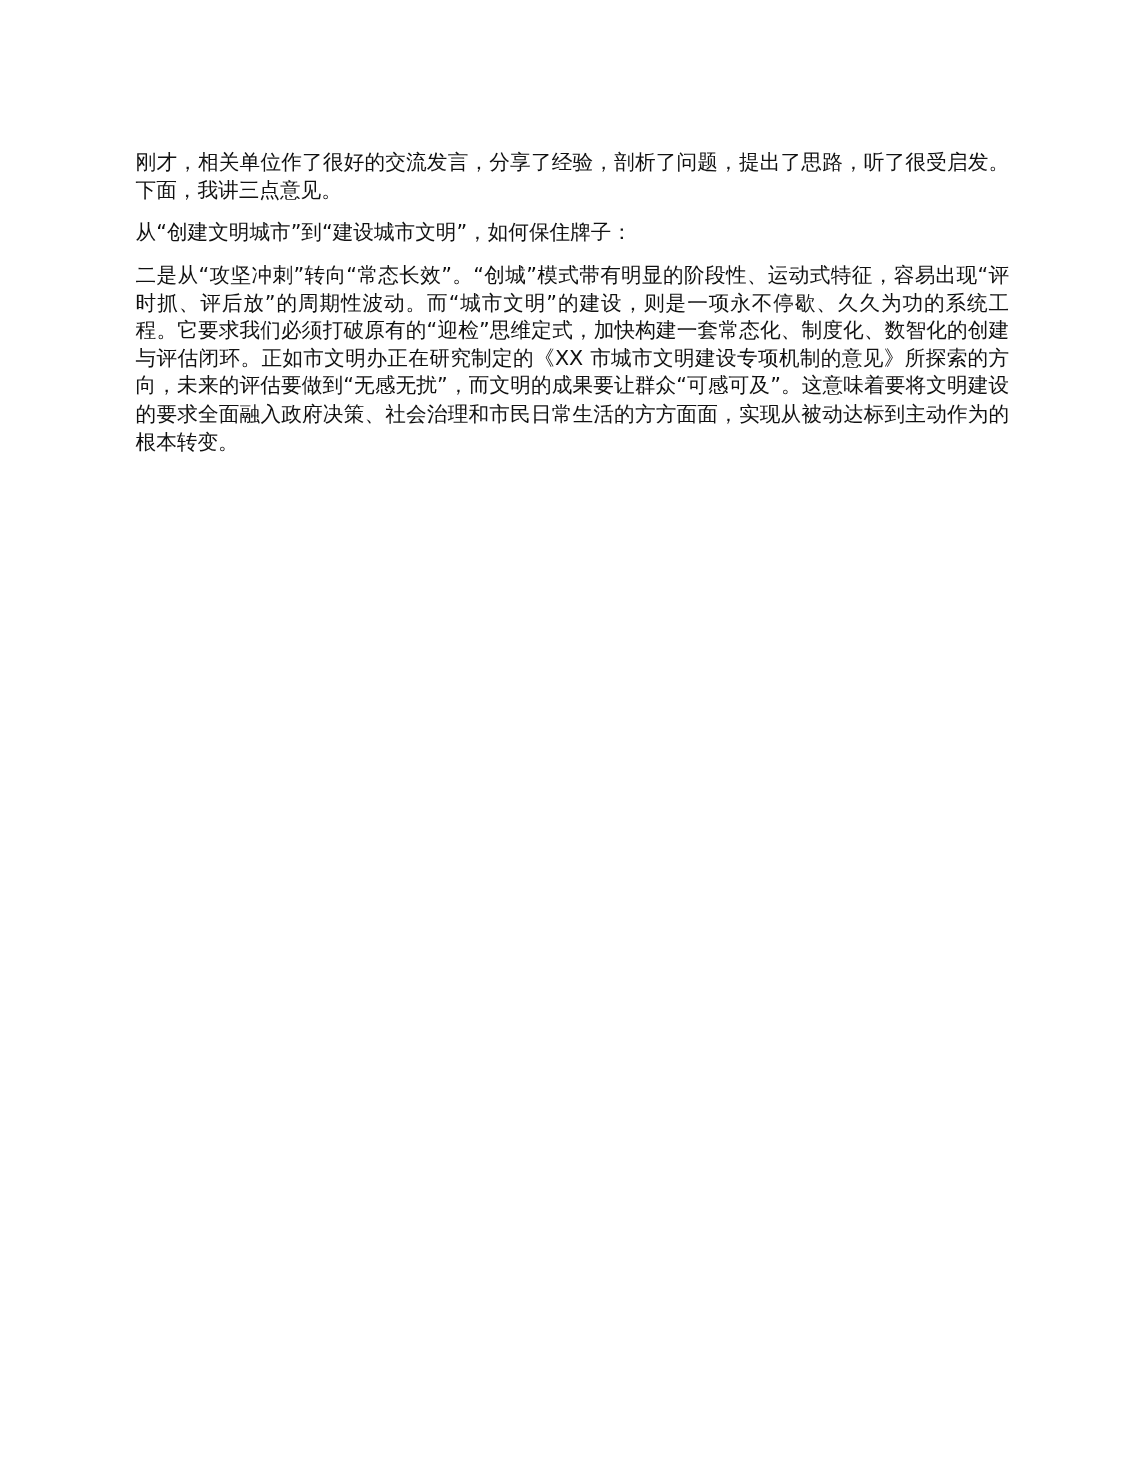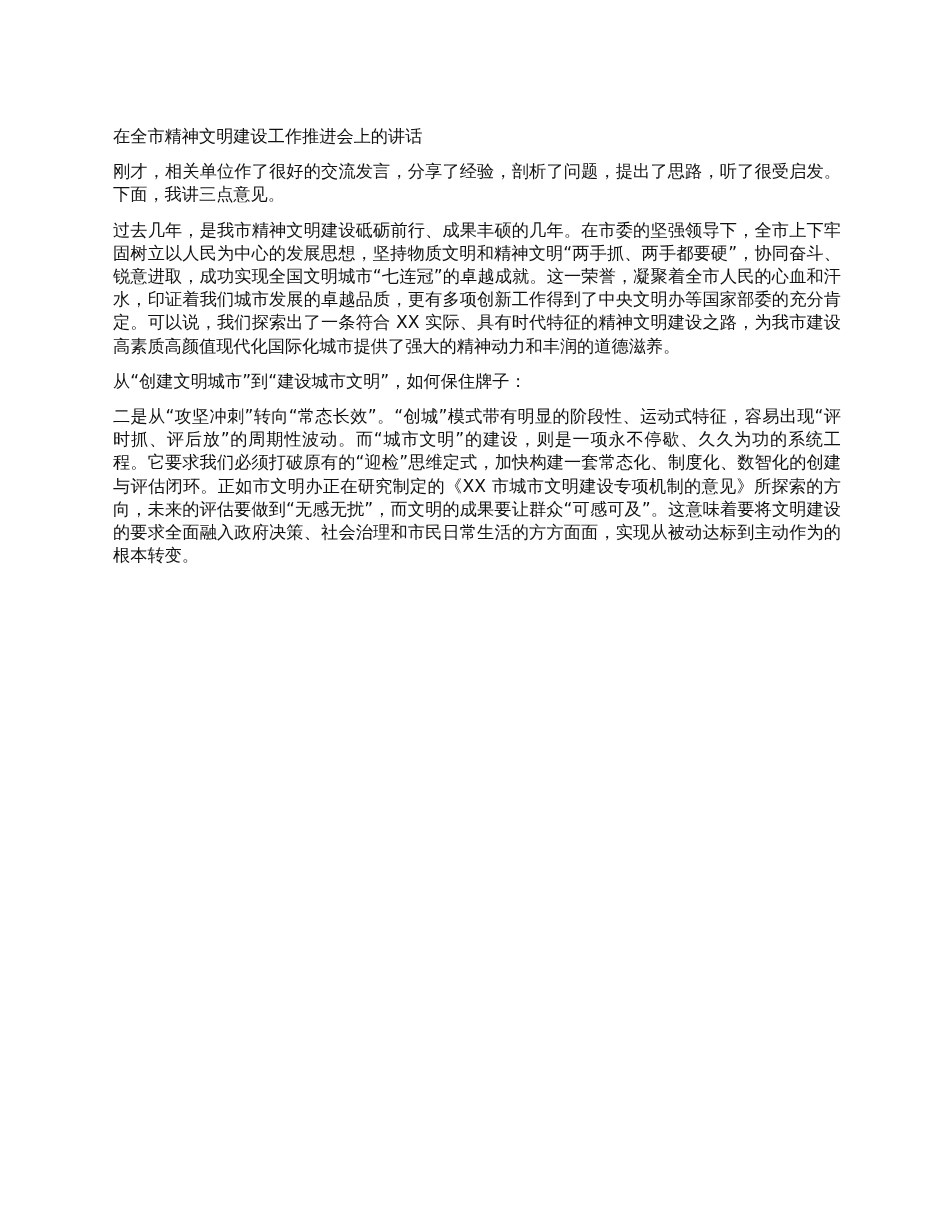--- a/index.html
+++ b/index.html
@@ -29,18 +29,16 @@
     margin: 0 0 12px 0;
     padding: 0;
     word-break: break-all;
   }
   .page p.title { margin-bottom: 12px; }
 </style>
 </head>
 <body>
 
 <div class="page">
-  <p class="title">在全市精神文明建设工作推进会上的讲话</p>
   <p>刚才，相关单位作了很好的交流发言，分享了经验，剖析了问题，提出了思路，听了很受启发。下面，我讲三点意见。</p>
-  <p>过去几年，是我市精神文明建设砥砺前行、成果丰硕的几年。在市委的坚强领导下，全市上下牢固树立以人民为中心的发展思想，坚持物质文明和精神文明“两手抓、两手都要硬”，协同奋斗、锐意进取，成功实现全国文明城市“七连冠”的卓越成就。这一荣誉，凝聚着全市人民的心血和汗水，印证着我们城市发展的卓越品质，更有多项创新工作得到了中央文明办等国家部委的充分肯定。可以说，我们探索出了一条符合 XX 实际、具有时代特征的精神文明建设之路，为我市建设高素质高颜值现代化国际化城市提供了强大的精神动力和丰润的道德滋养。</p>
   <p>从“创建文明城市”到“建设城市文明”，如何保住牌子：</p>
   <p>二是从“攻坚冲刺”转向“常态长效”。“创城”模式带有明显的阶段性、运动式特征，容易出现“评时抓、评后放”的周期性波动。而“城市文明”的建设，则是一项永不停歇、久久为功的系统工程。它要求我们必须打破原有的“迎检”思维定式，加快构建一套常态化、制度化、数智化的创建与评估闭环。正如市文明办正在研究制定的《XX 市城市文明建设专项机制的意见》所探索的方向，未来的评估要做到“无感无扰”，而文明的成果要让群众“可感可及”。这意味着要将文明建设的要求全面融入政府决策、社会治理和市民日常生活的方方面面，实现从被动达标到主动作为的根本转变。</p>
 </div>
 
 </body></html>

